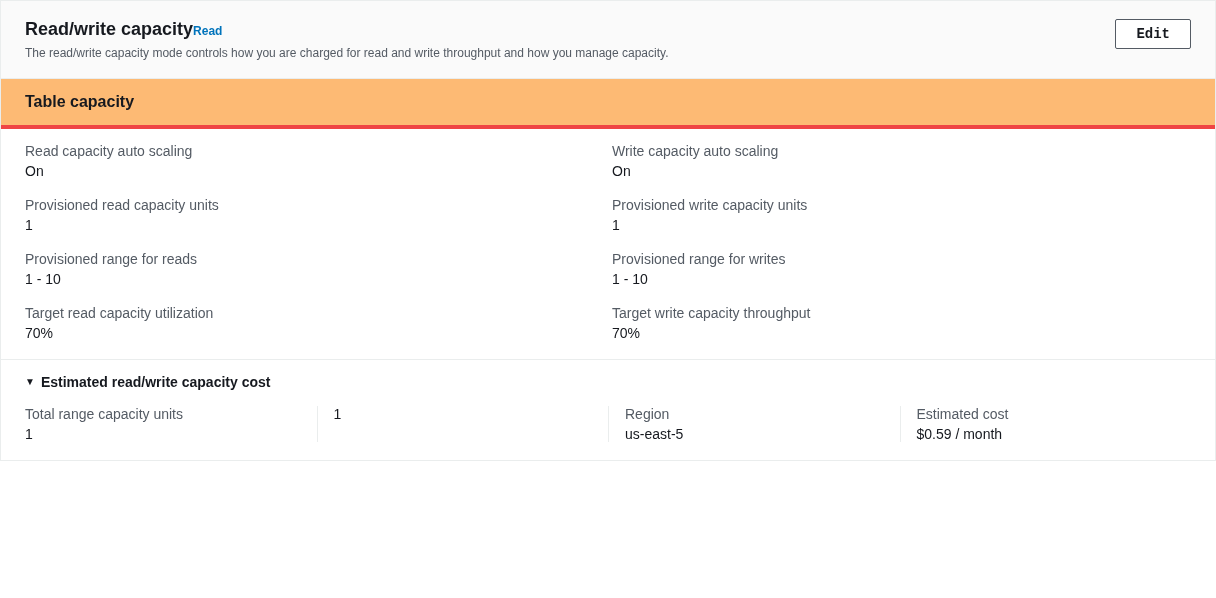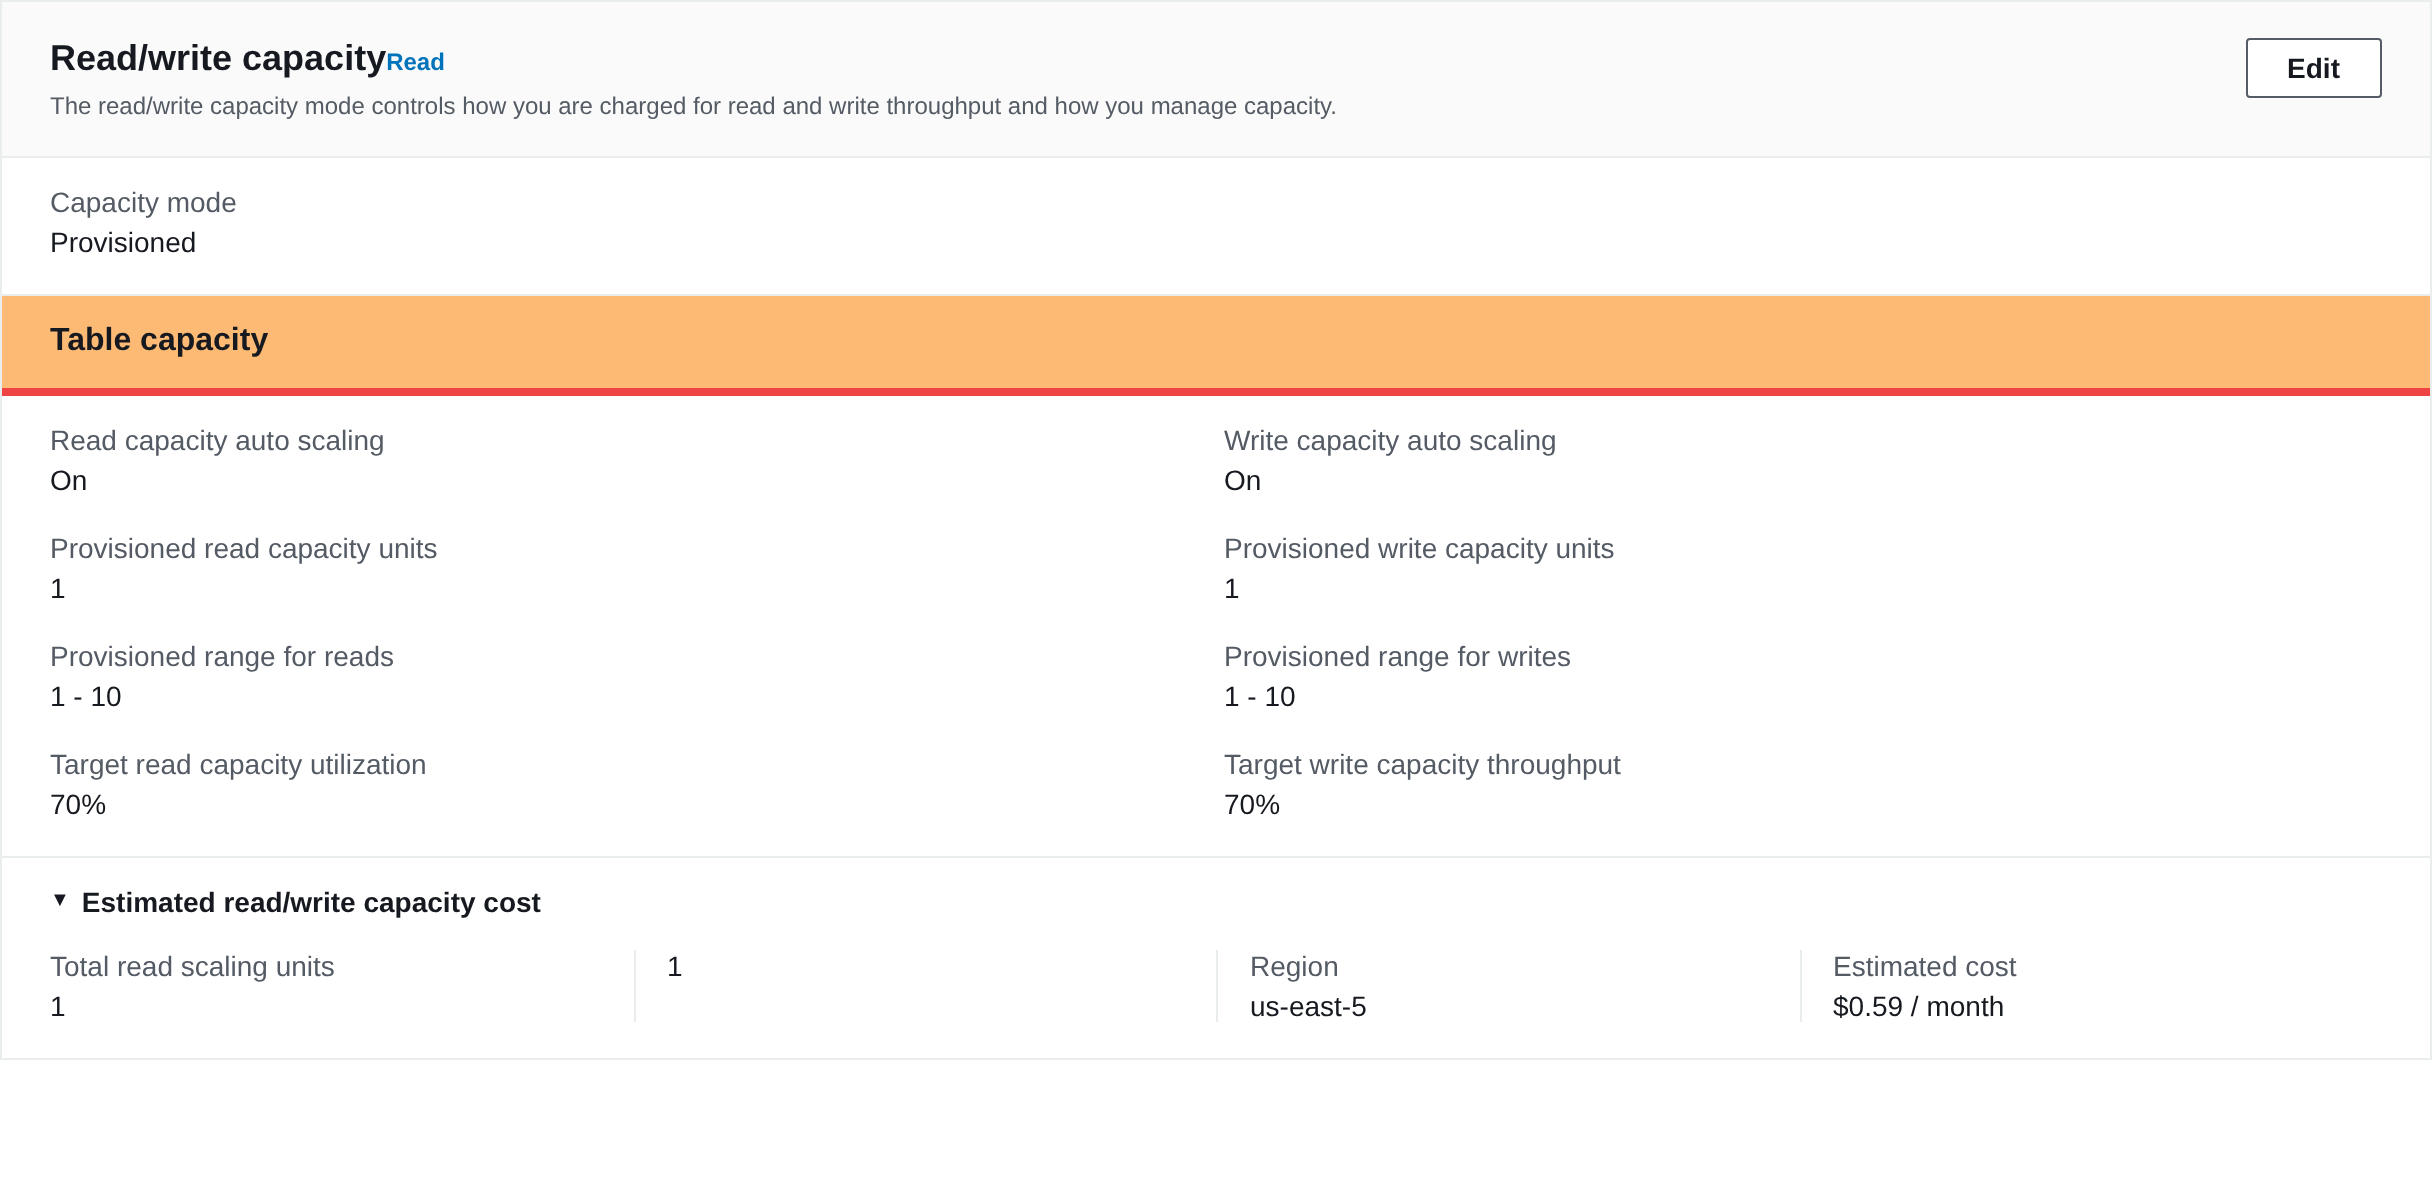--- a/index.html
+++ b/index.html
@@ -46,21 +46,21 @@
   }
   .edit-btn {
     background: #fff;
     border: 1px solid #545b64;
     border-radius: 2px;
     padding: 6px 20px;
     font-size: 14px;
     font-weight: 700;
     color: #16191f;
     cursor: pointer;
-    font-family: Liberation Sans, sans-serif;
+    font-family: Liberation Mono, monospace;
   }
   .section {
     background: #fff;
     padding: 14px 24px 18px 24px;
     border-bottom: 1px solid #eaeded;
   }
   .section:last-child { border-bottom: none; }
   .subheader {
     background: #fdba74;
     border-bottom: 4px solid #ef4444;
@@ -119,26 +119,20 @@
     <div class="title-block">
       <div class="title-row">
         <h2 class="panel-title">Read/write capacity</h2>
         <span class="info-link">Read</span>
       </div>
       <p class="panel-desc">The read/write capacity mode controls how you are charged for read and write throughput and how you manage capacity.</p>
     </div>
     <button class="edit-btn">Edit</button>
   </div>
 
-  <div class="section">
-    <div class="kv-block">
-      <div class="kv-label">Capacity mode</div>
-      <div class="kv-value">Provisioned</div>
-    </div>
-  </div>
 
   <div class="subheader">Table capacity</div>
 
   <div class="section">
     <div class="cols2">
       <div>
         <div class="kv-block">
           <div class="kv-label">Read capacity auto scaling</div>
           <div class="kv-value">On</div>
         </div>
@@ -176,21 +170,21 @@
     </div>
   </div>
 
   <div class="section">
     <div class="cost-header">
       <span class="cost-caret">▼</span>
       <span>Estimated read/write capacity cost</span>
     </div>
     <div class="cost-grid">
       <div class="cost-cell">
-        <div class="kv-label">Total read scaling units</div>
+        <div class="kv-label">Total range capacity units</div>
         <div class="kv-value">1</div>
       </div>
       <div class="cost-cell">
         <div class="kv-value">1</div>
       </div>
       <div class="cost-cell">
         <div class="kv-label">Region</div>
         <div class="kv-value">us-east-5</div>
       </div>
       <div class="cost-cell">

